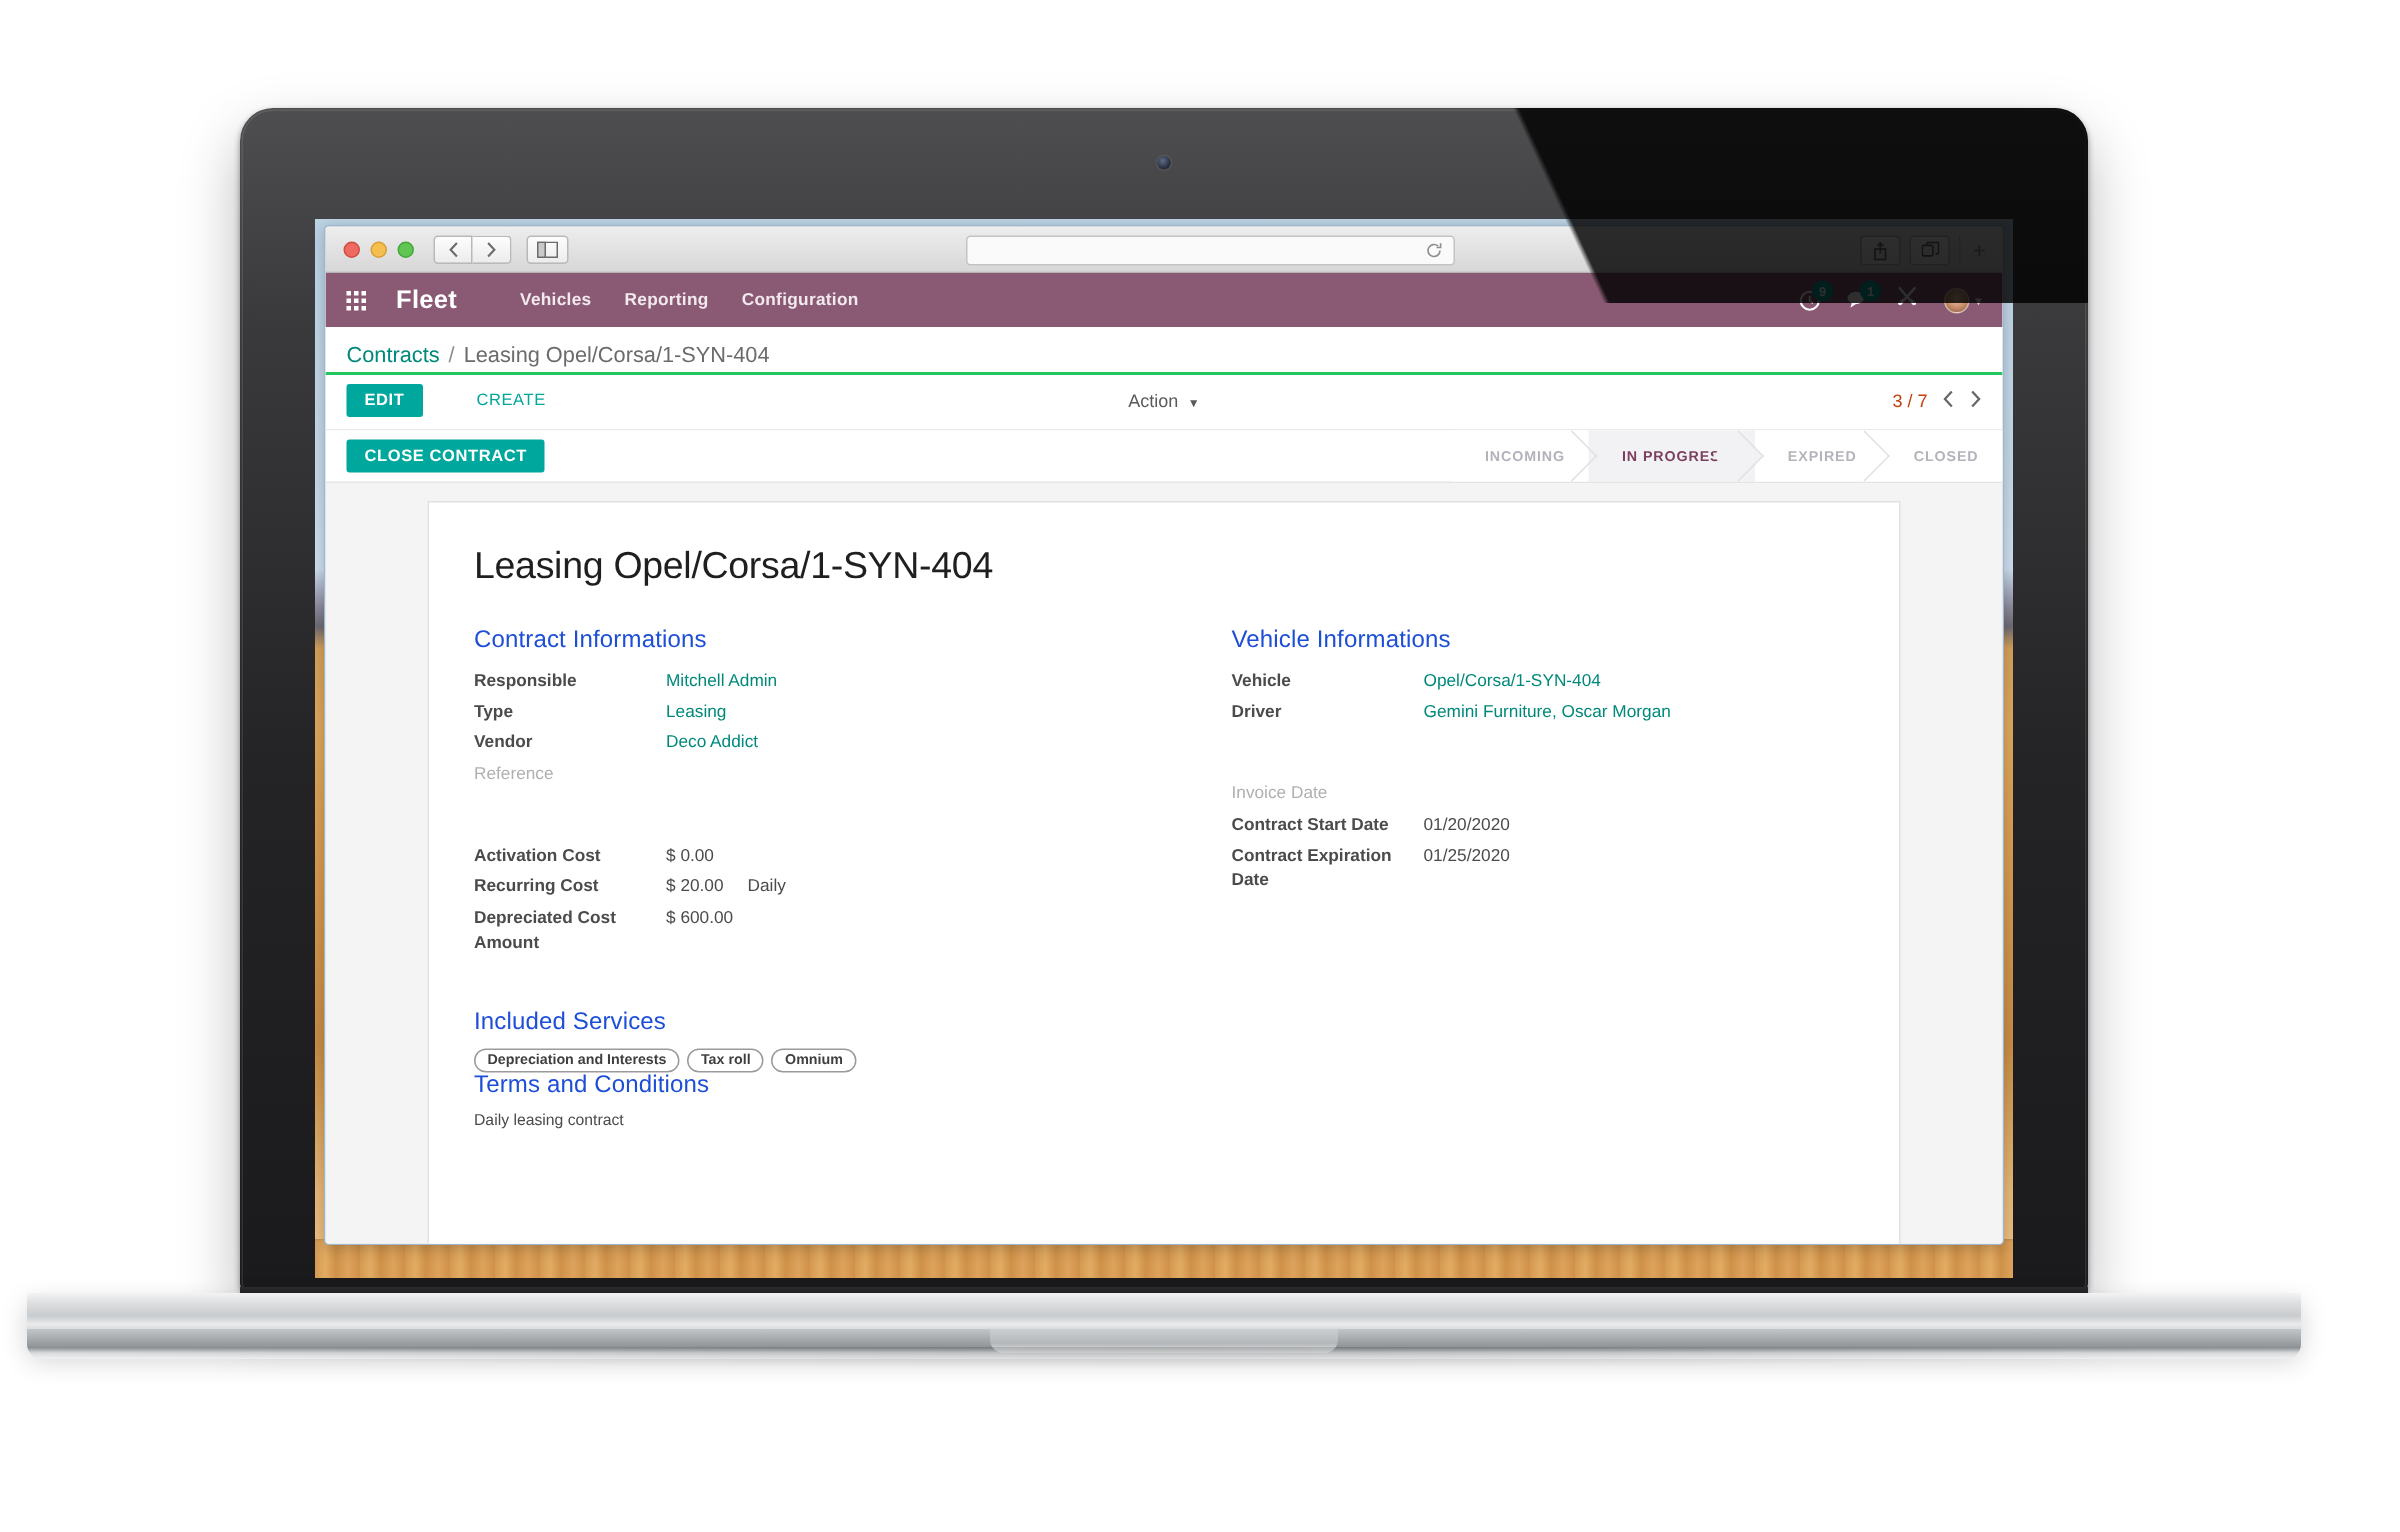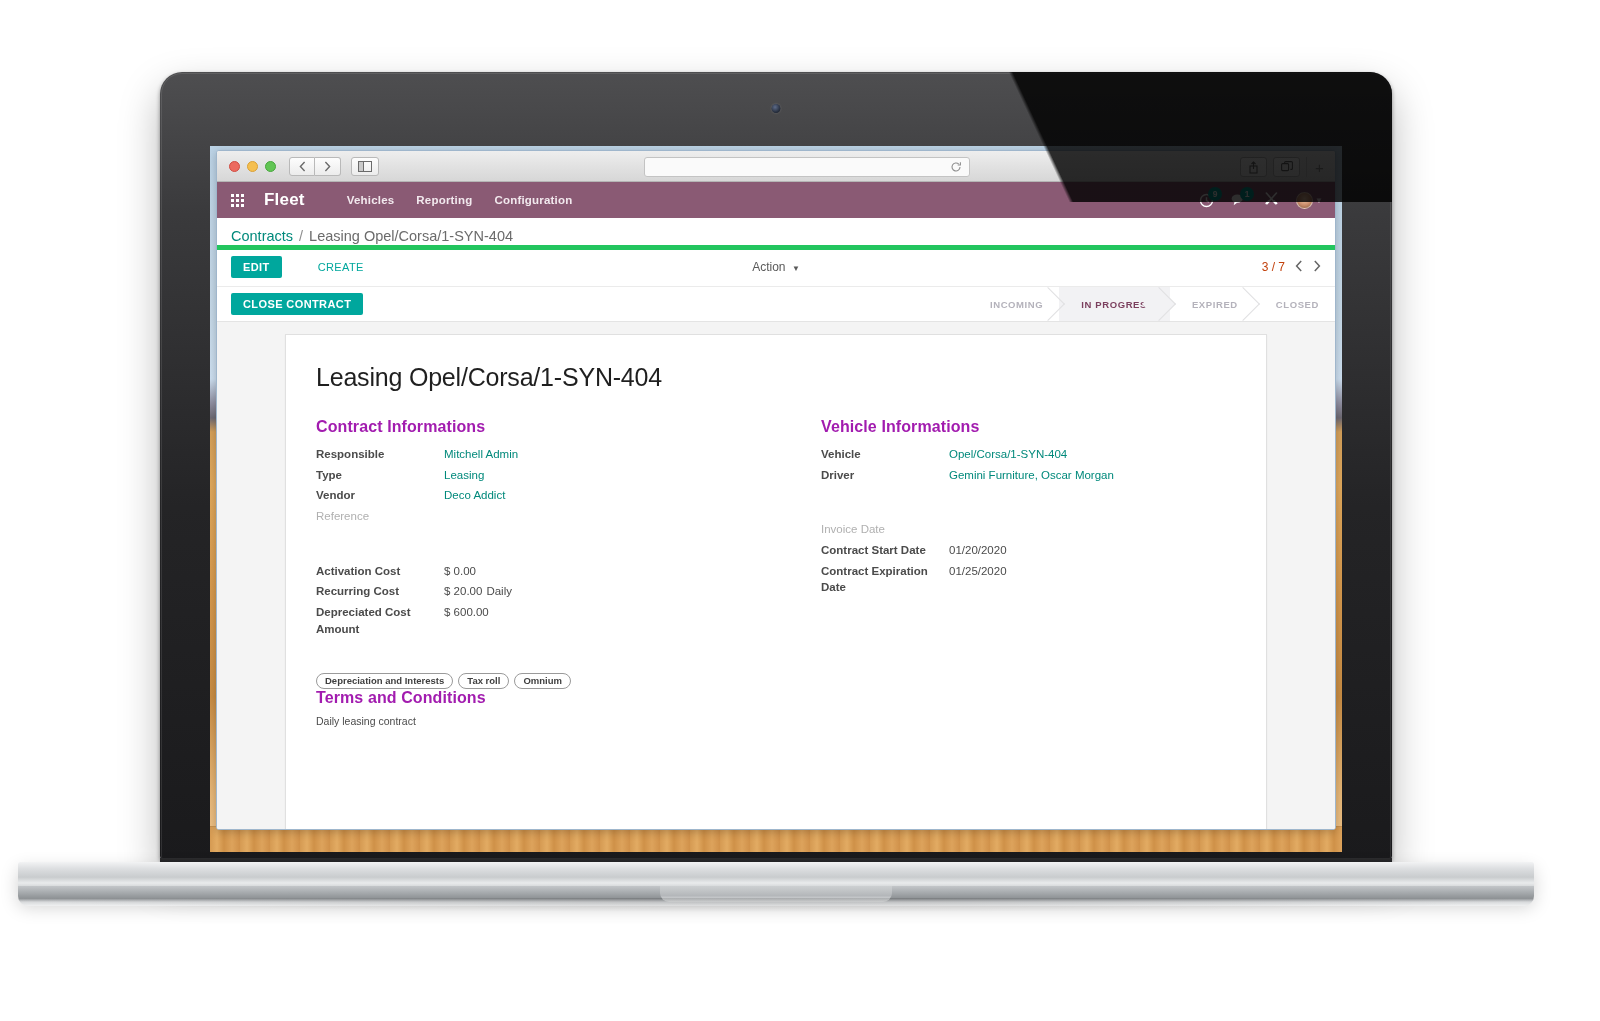--- a/index.html
+++ b/index.html
@@ -169,21 +169,21 @@
     width: 17px; height: 17px; border-radius: 50%;
     background: radial-gradient(circle at 50% 38%, #f1c7a6 0%, #c98b6a 55%, #7a5336 100%);
     border: 1px solid rgba(255,255,255,.5);
   }
   .caret { font-size: 8px; color: #e8dbe2; margin-left: 2px; }
 
   
   .bc-row {
     height: 32px; display: flex; align-items: center;
     padding: 0 14px; background: #fff;
-    border-bottom: 5px solid #22c55e;
+    border-bottom: 2px solid #22c55e;
     padding-top: 8px;
   }
   .bc-link { color: #00897b; font-size: 14.5px; text-decoration: none; }
   .bc-sep { color: #8f8f8f; font-size: 14.5px; margin: 0 6px; }
   .bc-cur { color: #6b6b6b; font-size: 14.5px; }
 
   
   .cp {
     display: flex; align-items: center;
     padding: 6px 14px 8px;
@@ -254,31 +254,31 @@
     box-shadow: 0 1px 2px rgba(0,0,0,0.04);
   }
   .sheet h1 {
     font-size: 25px; font-weight: normal; color: #1f1f1f;
     margin-bottom: 26px; letter-spacing: -.2px;
   }
   .cols { display: flex; }
   .col { width: 50%; }
   .col.right { padding-left: 45px; }
   .group-title {
-    font-size: 16px; color: #a21caf; font-weight: bold;
+    font-size: 16px; color: #1d4ed8; font-weight: normal;
     margin-bottom: 8px; letter-spacing: .1px;
   }
   table.f { border-collapse: collapse; width: 100%; }
   table.f td { padding: 2px 0; vertical-align: top; font-size: 11.5px; }
   td.lbl { width: 128px; font-weight: bold; color: #4b4b4b; line-height: 1.45; }
   td.lbl.muted { font-weight: normal; color: #b0b0b0; }
   td.val { color: #4b4b4b; line-height: 1.45; }
   td.val a { color: #00897b; text-decoration: none; }
   .spacer-row td { height: 34px; }
-  .sub { color: #4b4b4b; margin-left: 4px; }
+  .sub { color: #4b4b4b; margin-left: 16px; }
 
   .services { margin-top: 34px; }
   .tags { margin-top: 6px; display: flex; gap: 5px; flex-wrap: wrap; }
   .tag {
     border: 1px solid #9a9a9a; border-radius: 10px;
     padding: 1px 8px 2px;
     font-size: 9.5px; color: #3f3f3f; font-weight: bold;
     background: #fff; white-space: nowrap;
   }
   .terms { }
@@ -555,20 +555,21 @@
                     <tr>
                       <td class="lbl">Contract Expiration Date</td>
                       <td class="val">01/25/2020</td>
                     </tr>
                   </tbody>
                     </table>
                 </div>
               </div>
 
               <div class="services">
+                <div class="group-title">Included Services</div>
                 <div class="tags">
                   <span class="tag">Depreciation and Interests</span>
                   <span class="tag">Tax roll</span>
                   <span class="tag">Omnium</span>
                 </div>
               </div>
 
               <div class="terms">
                 <div class="group-title">Terms and Conditions</div>
                 <p>Daily leasing contract</p>

